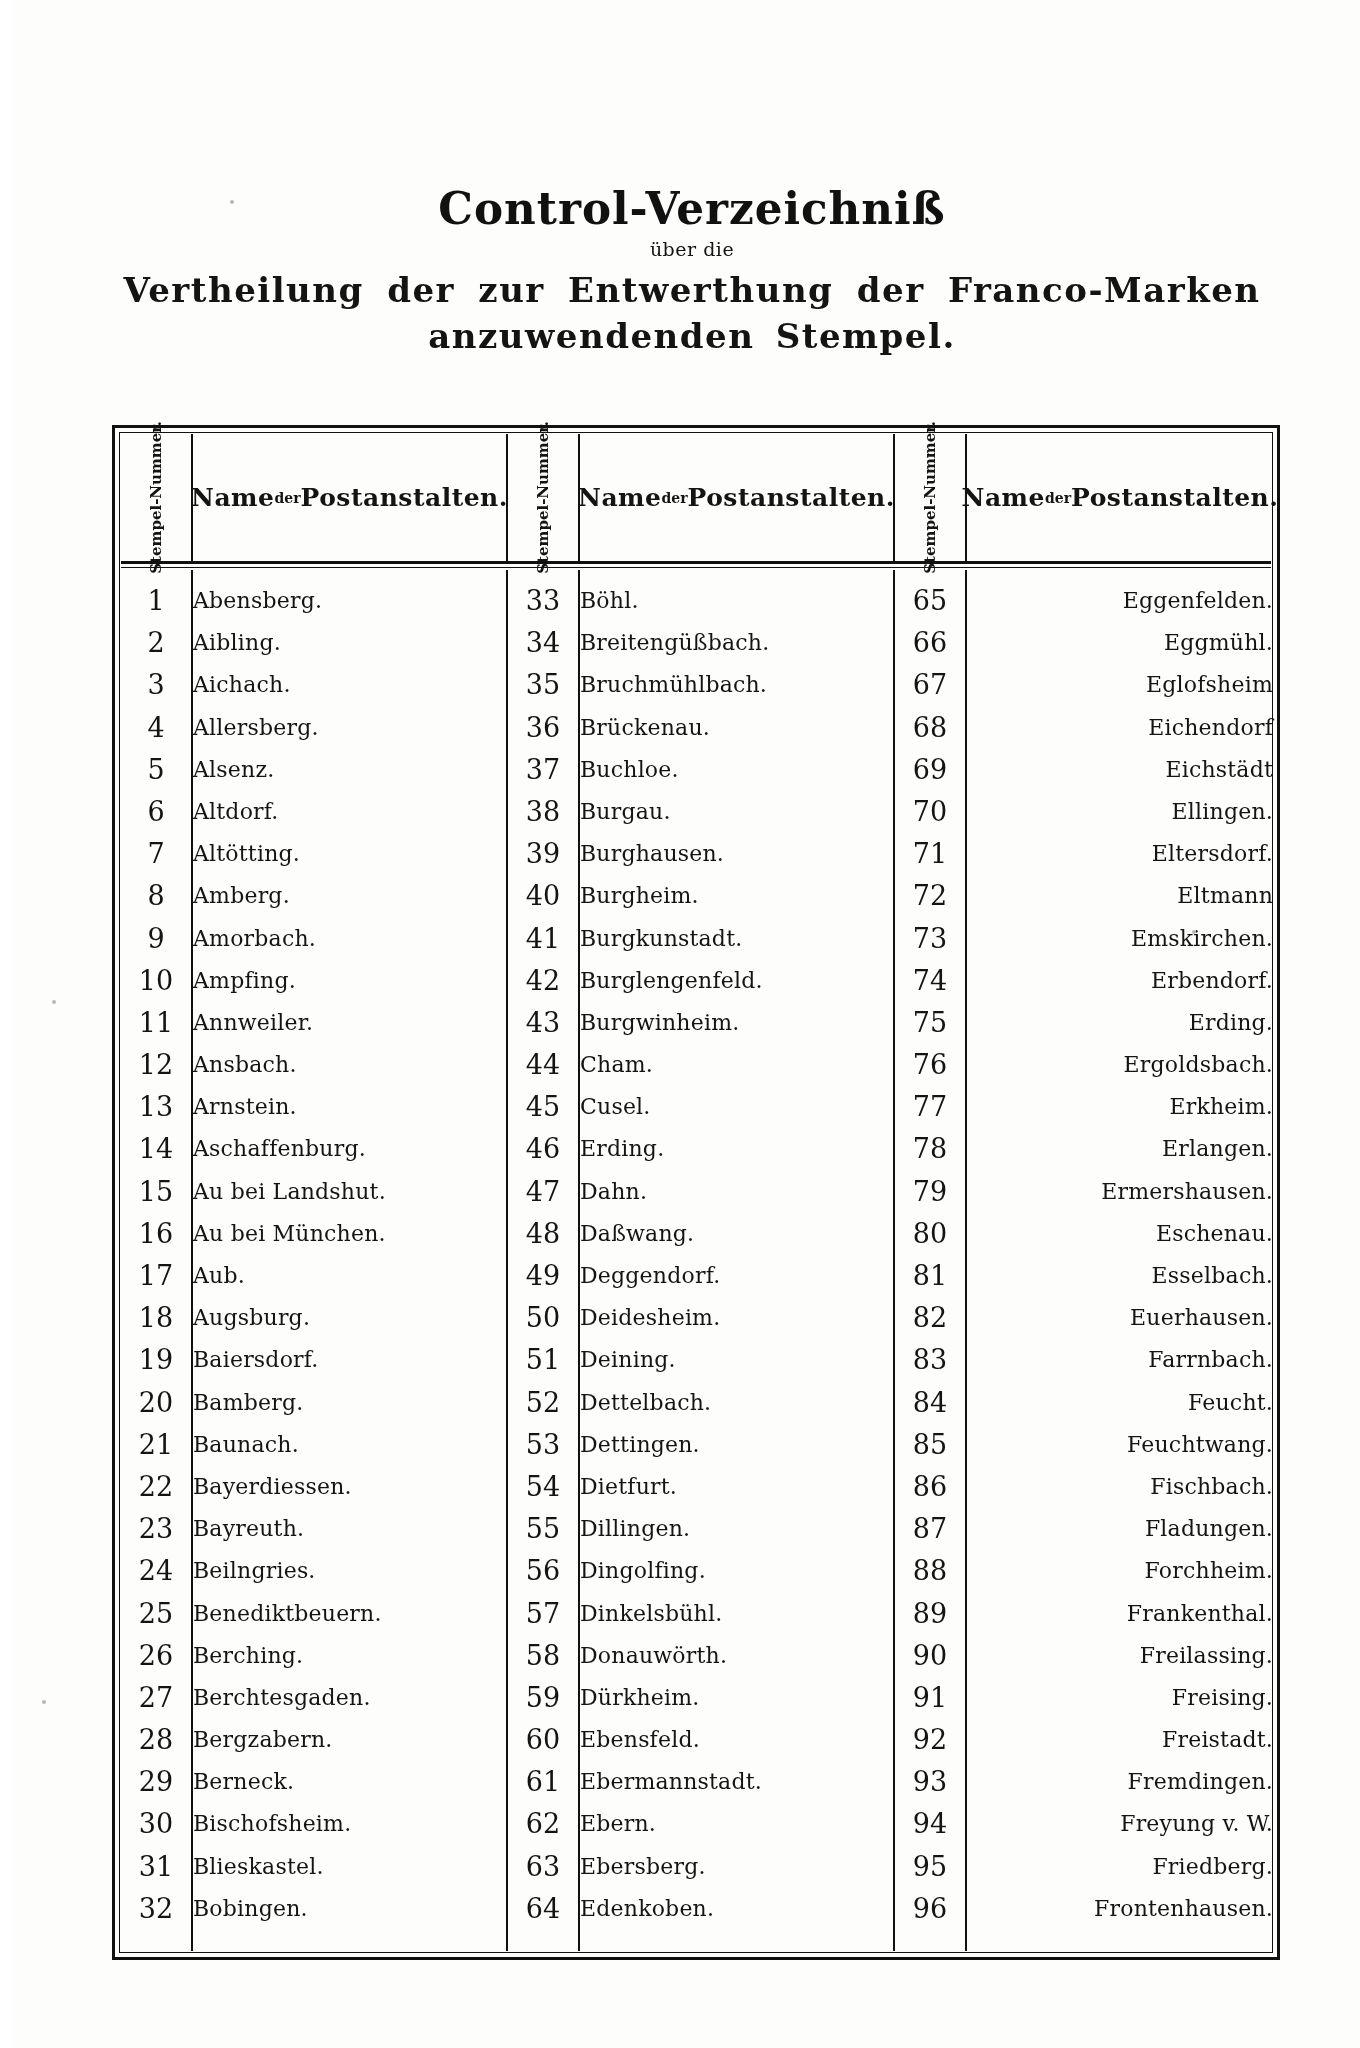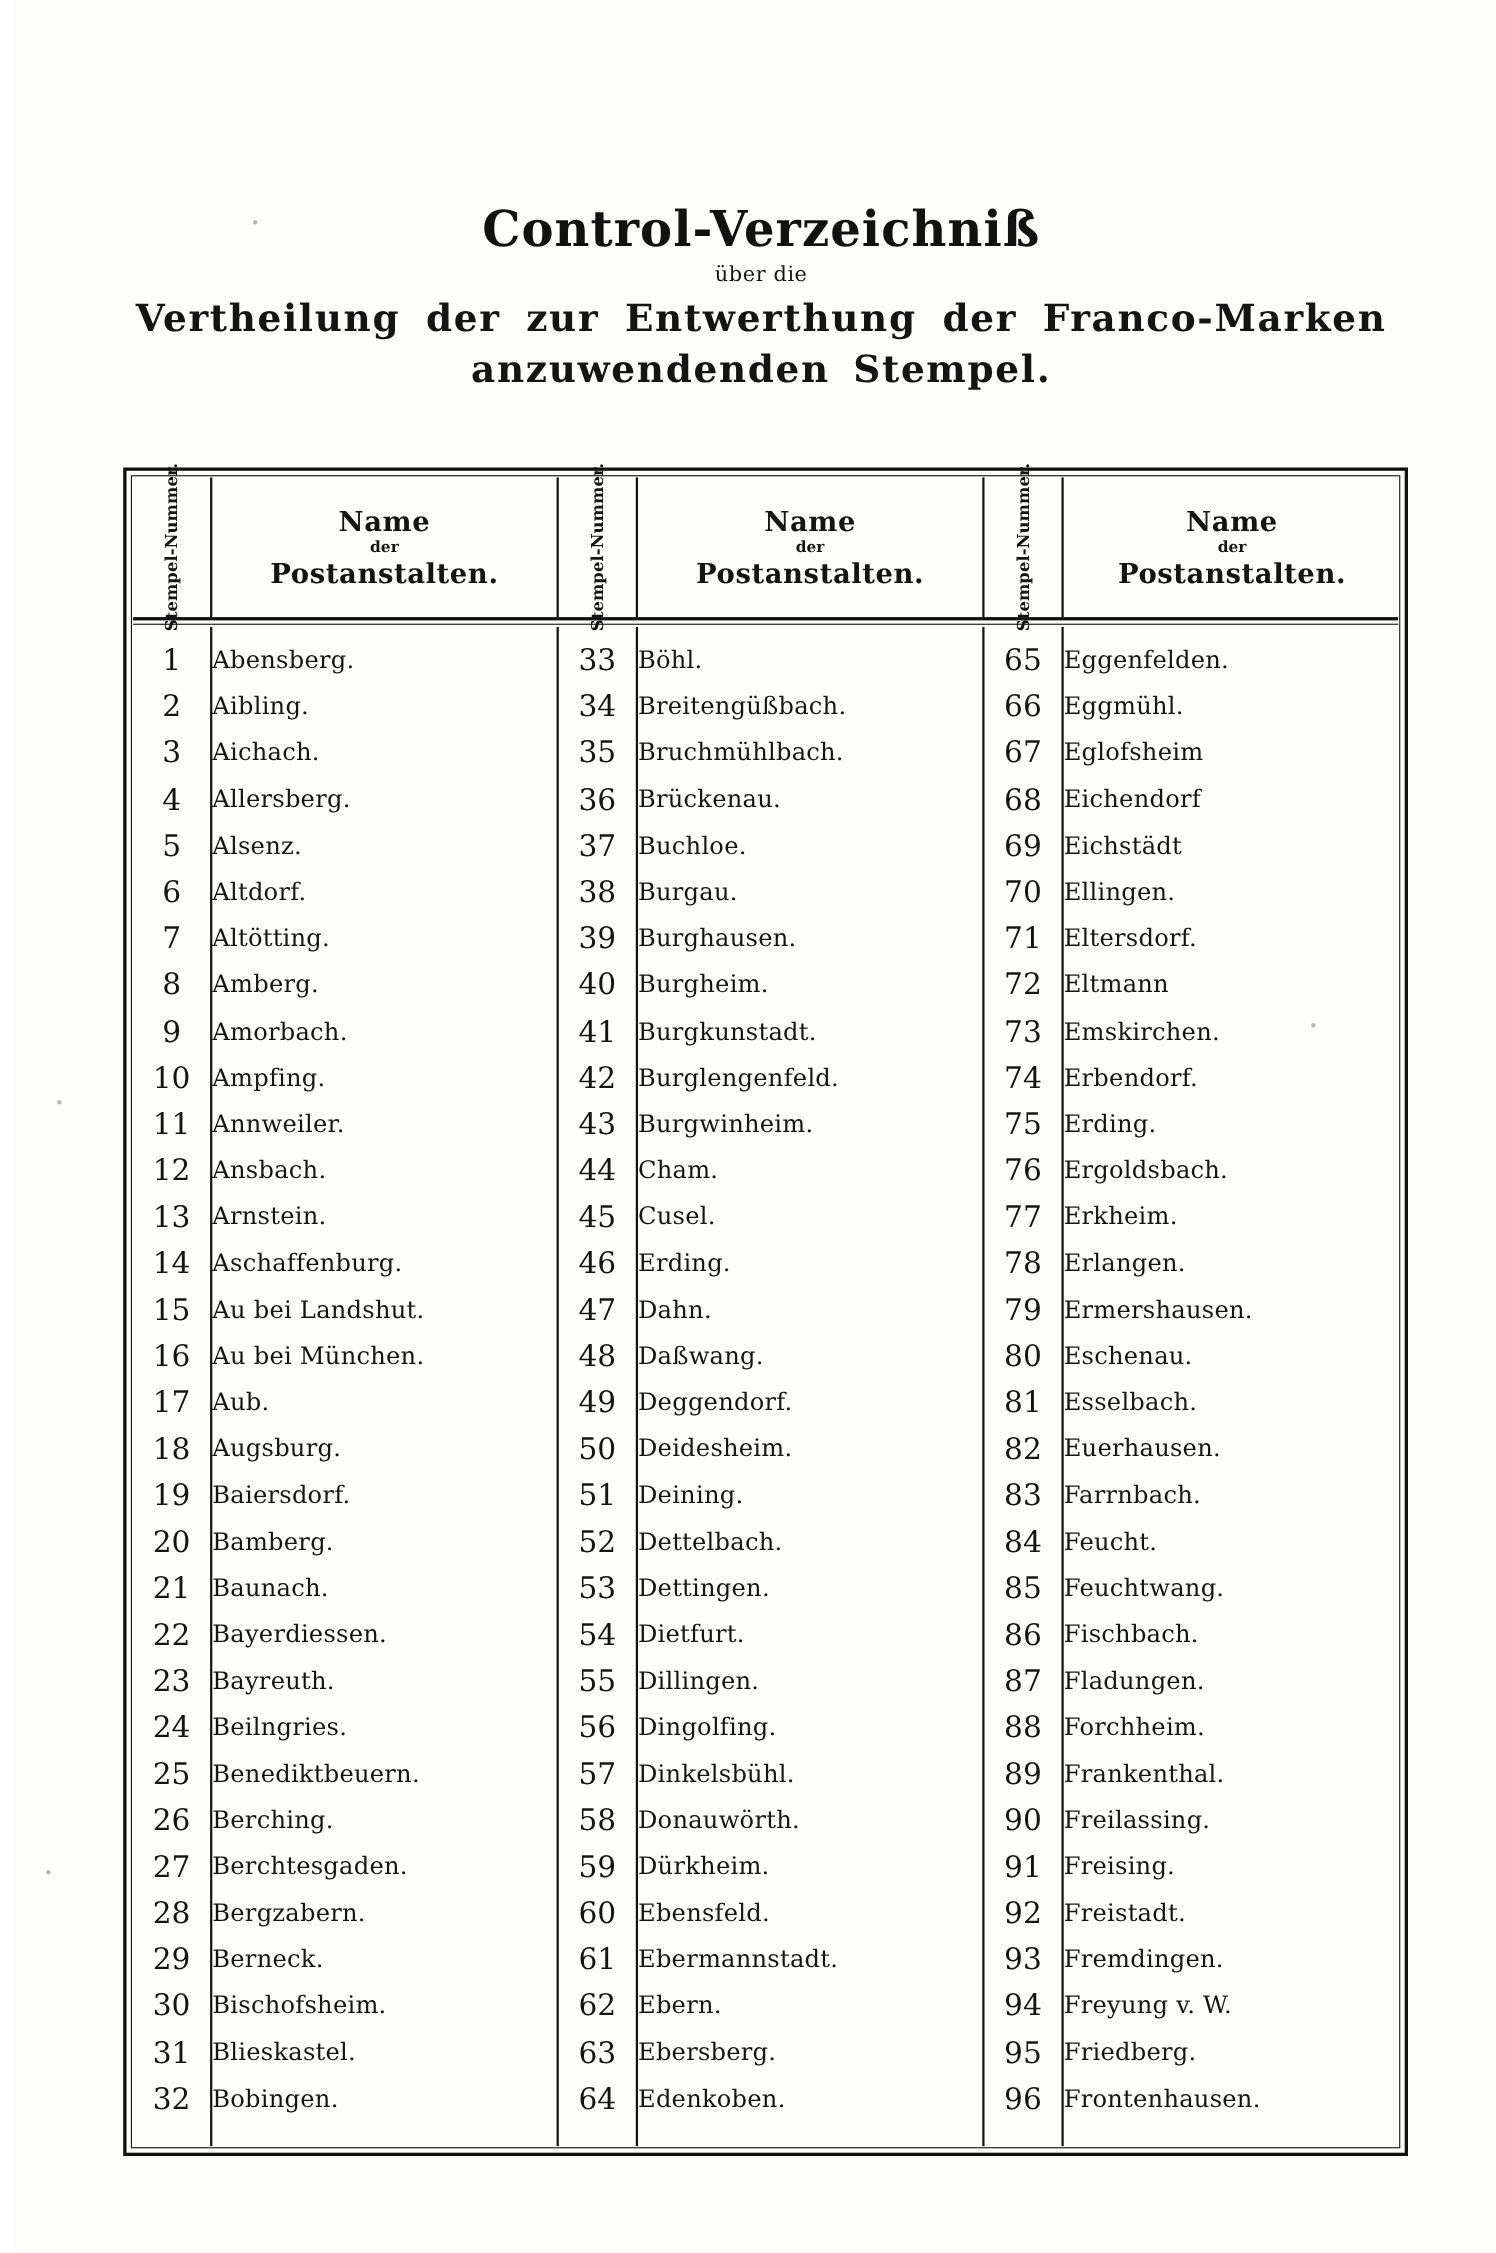--- a/index.html
+++ b/index.html
@@ -108,21 +108,21 @@
   .h-num .vtext {
     transform: rotate(-90deg);
     white-space: nowrap;
     font-size: 15px;
     font-weight: 700;
     line-height: 1.25;
     text-align: center;
   }
   .h-name {
     display: flex;
-    flex-direction: column;
+    flex-direction: row;
     align-items: center;
     justify-content: center;
     border-right: 2px solid #111;
     box-sizing: border-box;
   }
   .h-name.last { border-right: none; }
   .h-name .big {
     font-size: 25px;
     font-weight: 700;
     letter-spacing: 0.5px;
@@ -155,21 +155,21 @@
     width: 72px;
     border-right: 2px solid #111;
     box-sizing: border-box;
     padding-top: 10px;
   }
   .col-name {
     box-sizing: border-box;
     border-right: 2px solid #111;
     padding-top: 10px;
   }
-  .col-name.last { border-right: none; }
+  .col-name.last { border-right: none; text-align: right; }
 
   .num-cell {
     height: 42.2px;
     line-height: 42.2px;
     text-align: center;
     font-size: 27px;
     font-weight: 400;
     font-family: "DejaVu Serif", serif;
   }
   .name-cell {

